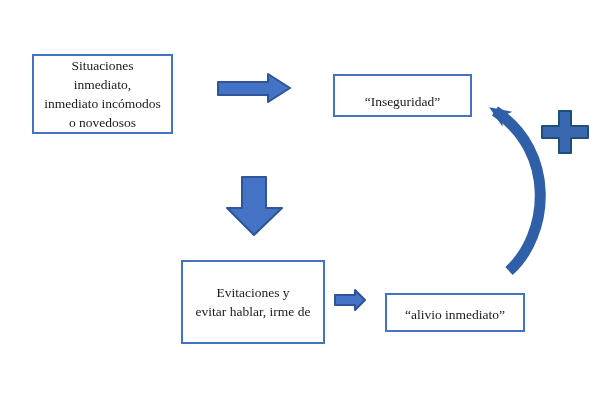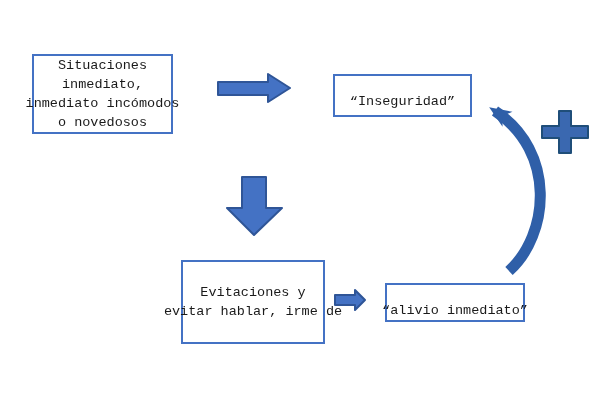--- a/index.html
+++ b/index.html
@@ -5,21 +5,21 @@
   html, body {
     margin: 0;
     padding: 0;
     background: #ffffff;
   }
   .canvas {
     position: relative;
     width: 600px;
     height: 400px;
     background: #ffffff;
-    font-family: Liberation Mono, monospace;
+    font-family: Liberation Serif, serif;
     overflow: hidden;
   }
   .arrow-layer {
     position: absolute;
     left: 0;
     top: 0;
     width: 600px;
     height: 400px;
   }
   .box {
@@ -44,23 +44,23 @@
     left: 333px; top: 74px;
     width: 139px; height: 43px;
     justify-content: flex-start;
     padding-top: 16px;
   }
   .box-evitaciones {
     left: 181px; top: 260px;
     width: 144px; height: 84px;
   }
   .box-alivio {
-    left: 385px; top: 283px;
+    left: 385px; top: 293px;
     width: 140px; height: 39px;
-    justify-content: flex-end;
+    justify-content: center;
     padding-top: 4px;
   }
   .box .line { white-space: nowrap; }
 </style>
 </head>
 <body>
 
 <div class="canvas">
 
   <svg class="arrow-layer" width="600" height="400" viewBox="0 0 600 400" xmlns="http://www.w3.org/2000/svg">

